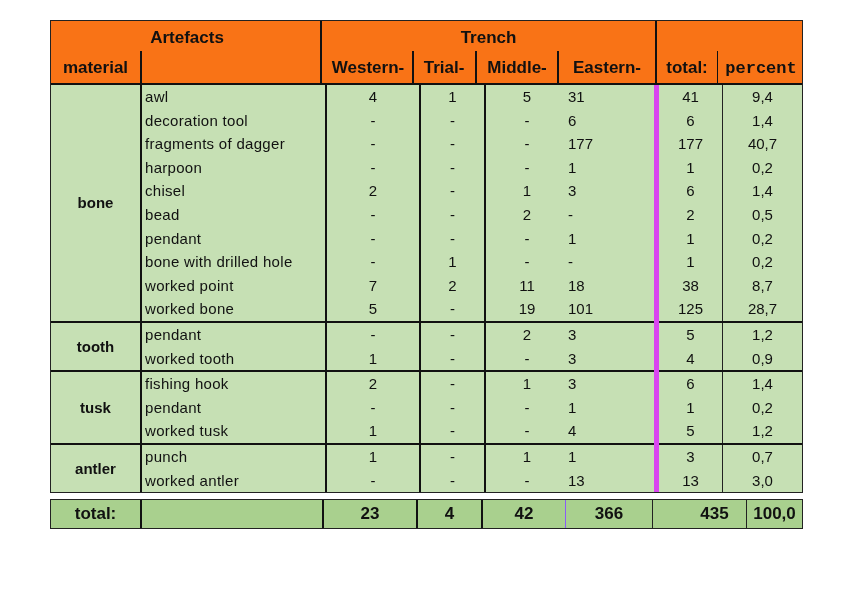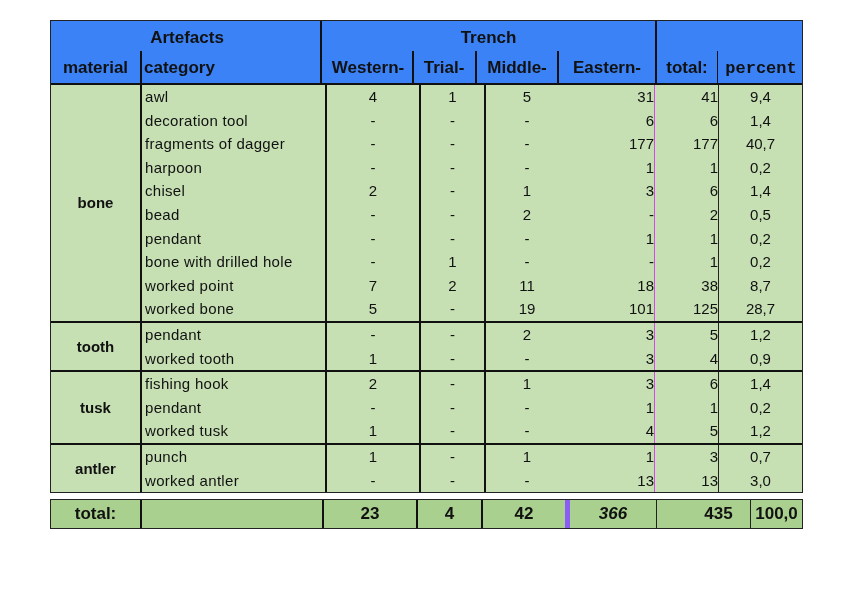--- a/index.html
+++ b/index.html
@@ -1,31 +1,31 @@
 <!DOCTYPE html>
 <html><head>
 <meta charset="utf-8">
 <style>
   html, body { margin: 0; padding: 0; background: #ffffff; }
   body { width: 847px; height: 589px; position: relative; font-family: "Liberation Sans", "DejaVu Sans", sans-serif; color: #111; }
   .wrap { position: absolute; left: 50px; top: 20px; width: 753px; }
   .main { border: 1px solid #222; background: #c6e0b4; }
   .title { height: 56px; background: #a9d08e; font-size: 22px; display:flex; align-items:center; justify-content:center; letter-spacing: 0.2px; }
-  .hdr { background: #3b82f6; position: relative; height: 62px; border-bottom: 2px solid #111; padding-left: 23px; }
+  .hdr { background: #f97316; position: relative; height: 62px; border-bottom: 2px solid #111; padding-left: 23px; }
   .hdr .cell { position: absolute; font-weight: bold; font-size: 17px; display:flex; align-items:center; justify-content:center; }
   .vline { position: absolute; background: #111; width: 2px; }
   table.body { border-collapse: collapse; width: 100%; font-size: 15px; }
   table.body td { padding: 0; height: 23.6px; line-height: 23.6px; }
   .c-mat { width: 89px; text-align: center; font-weight: bold; }
   .c-cat { width: 180px; padding-left: 3px !important; border-left: 2px solid #111; letter-spacing: 0.3px; }
   .c-w { width: 92px; text-align: center; border-left: 2px solid #111; }
   .c-t { width: 63px; text-align: center; border-left: 2px solid #111; }
   .c-m { width: 82px; text-align: center; border-left: 2px solid #111; }
-  .c-e { width: 86px; text-align: right; margin-top: 14px; }
-  .c-tot { width: 63px; text-align: right; border-left: 1px solid #d946ef; }
+  .c-e { width: 86px; text-align: left; margin-top: 14px; }
+  .c-tot { width: 63px; text-align: center; border-left: 5px solid #d946ef; }
   .c-pct { text-align: center; border-left: 1px solid #222; margin-top: 24px; }
   tr.grp-end td { border-bottom: 2px solid #111; }
   .totrow { margin-top: 6px; border: 1px solid #222; background: #a9d08e; }
   .totrow table { border-collapse: collapse; width: 100%; font-weight: bold; font-size: 17px; }
   .totrow td { height: 28px; text-align: center; padding: 0; }
 </style>
 </head>
 <body>
 
 <div class="wrap">
@@ -34,21 +34,20 @@
       <div class="vline" style="left:269px; top:0; height:62px;"></div>
       <div class="vline" style="left:604px; top:0; height:62px;"></div>
       <div class="vline" style="left:89px; top:30px; height:32px;"></div>
       <div class="vline" style="left:361px; top:30px; height:32px;"></div>
       <div class="vline" style="left:424px; top:30px; height:32px;"></div>
       <div class="vline" style="left:506px; top:30px; height:32px;"></div>
       <div class="vline" style="left:666px; top:30px; height:32px; width:1px;"></div>
       <div class="cell" style="left:90px; width:92px; top:4px; height:26px;">Artefacts</div>
       <div class="cell" style="left:271px; width:333px; top:4px; height:26px;">Trench</div>
       <div class="cell" style="left:0; width:89px; top:32px; height:30px;">material</div>
-      <div class="cell" style="left:93px; width:auto; top:32px; height:30px; justify-content:flex-start;">category</div>
       <div class="cell" style="left:271px; width:92px; top:32px; height:30px;">Western-</div>
       <div class="cell" style="left:363px; width:60px; top:32px; height:30px;">Trial-</div>
       <div class="cell" style="left:508px; width:96px; top:32px; height:30px;">Eastern-</div>
       <div class="cell" style="left:426px; width:80px; top:32px; height:30px;">Middle-</div>
       <div class="cell" style="left:606px; width:60px; top:32px; height:30px;">total:</div>
       <div class="cell" style="left:667px; width:86px; top:32px; height:30px;font-family:Liberation Mono, monospace;">percent</div>
     </div>
     <table class="body">
       <tbody id="tbody">
           <tr>
@@ -213,20 +212,20 @@
   </div>
   <div class="totrow">
     <table>
       <tbody>
           <tr>
         <td class="c-mat" style="width:89px;">total:</td>
         <td style="width:180px; border-left:2px solid #111;"></td>
         <td style="width:92px; border-left:2px solid #111;">23</td>
         <td style="width:63px; border-left:2px solid #111;">4</td>
         <td style="width:82px; border-left:2px solid #111;">42</td>
-        <td style="width:86px; border-left:5px solid #8b5cf6;font-style:italic;">366</td>
+        <td style="width:86px; border-left:1px solid #8b5cf6;">366</td>
         <td style="width:63px; border-left:1px solid #222;padding-left:30px;">435</td>
         <td style="border-left:1px solid #222;">100,0</td>
       </tr>
     </tbody>
       </table>
   </div>
 </div>
 
 </body></html>

